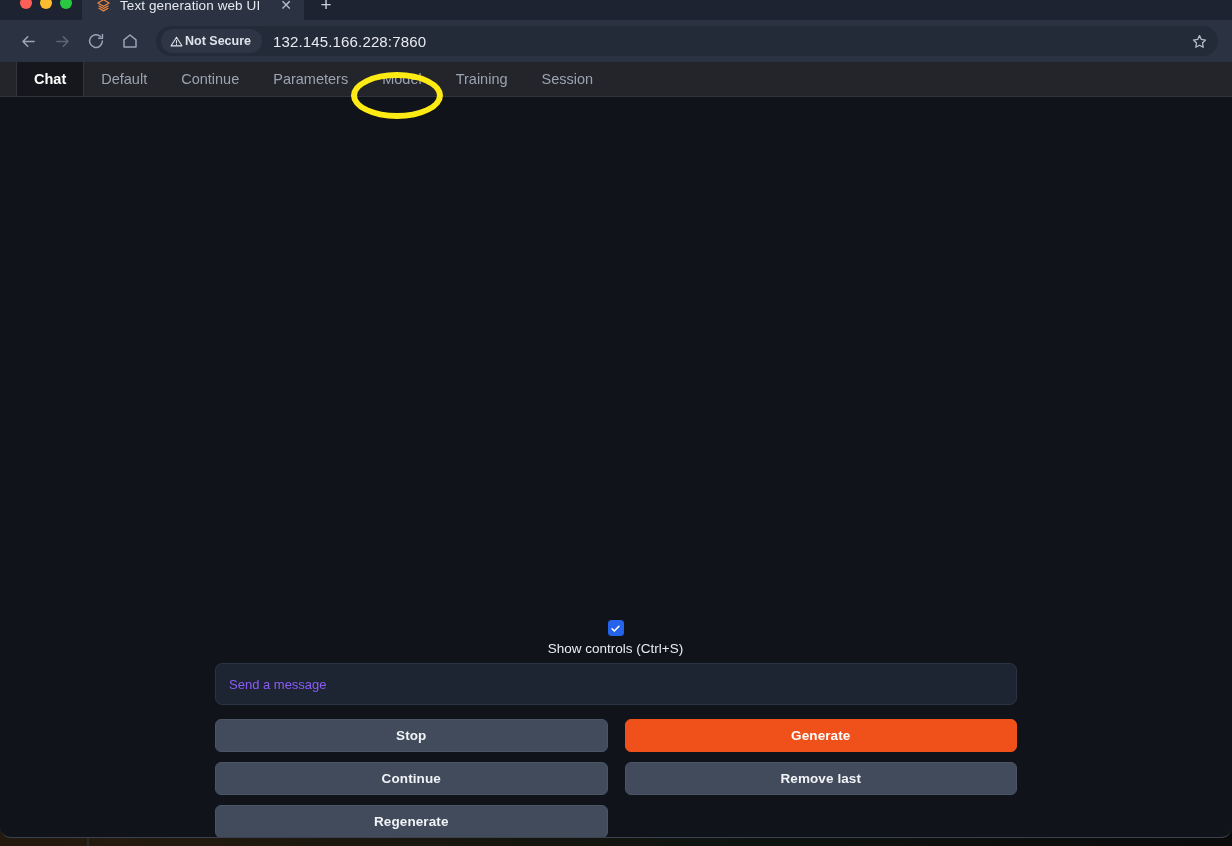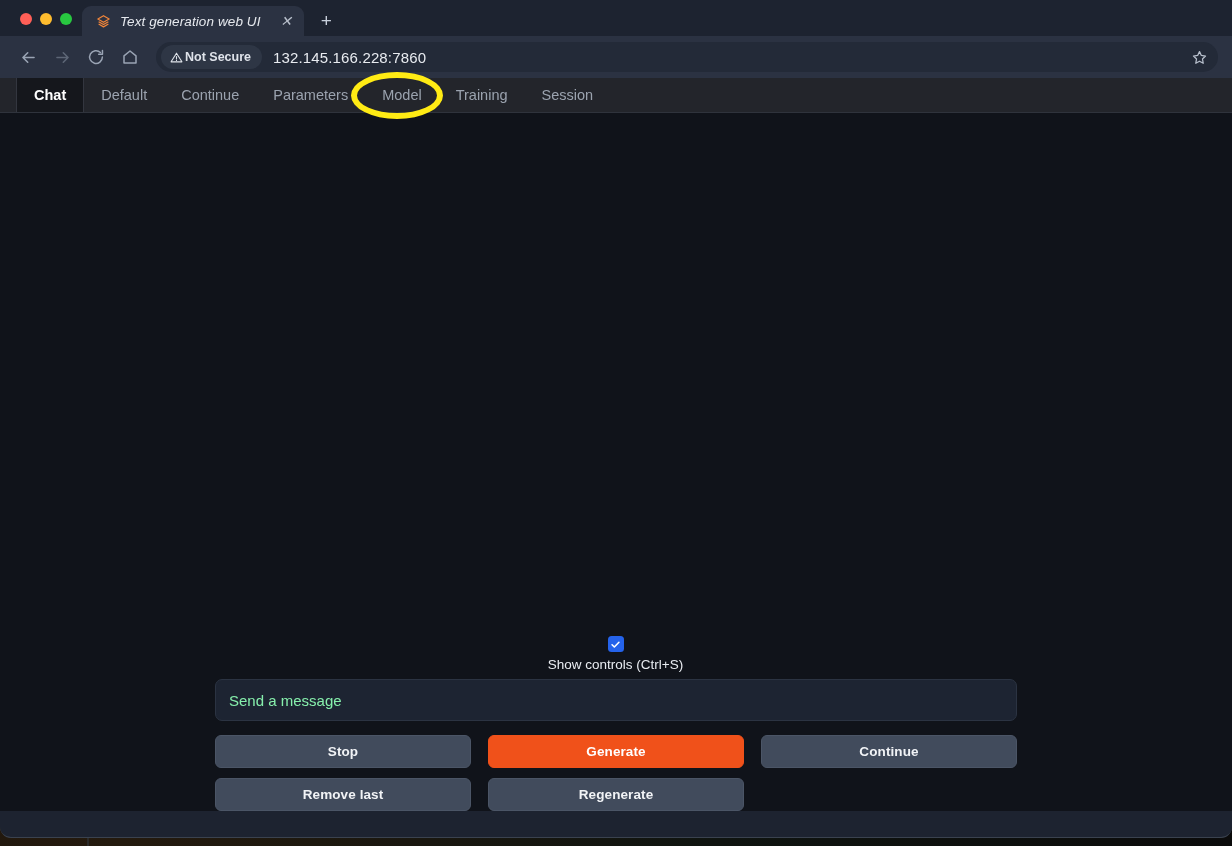--- a/index.html
+++ b/index.html
@@ -24,23 +24,23 @@
   .browser {
     position:absolute; left:0; top:0; width:1232px; height:838px;
     background:#1d2330;
     border-radius:0 0 11px 11px;
     overflow:hidden;
     border-bottom:1px solid #3a424f;
   }
 
   
   .tabstrip {
-    position:relative; height:36px; width:100%;
+    position:relative; height:20px; width:100%;
     background:#1d2330;
-    display:flex; align-items:flex-end;font-style:italic;
+    display:flex; align-items:flex-end;
   }
   .traffic {
     display:flex; align-items:center; gap:8px;
     padding:0 10px 11px 20px;
   }
   .light { width:12px; height:12px; border-radius:50%; }
   .light.red { background:#ff5f57; }
   .light.amber { background:#febc2e; }
   .light.green { background:#28c840; }
 
@@ -180,27 +180,27 @@
   .msgbox {
     margin-top:7px;
     height:42px; width:100%;
     background:#1d2432;
     border:1px solid #2b3342;
     border-radius:7px;
     display:flex; align-items:center;
     padding:0 13px;
   }
   .msgbox-placeholder {
-    font-size:15px; color:#86efac;
+    font-size:13px; color:#8b5cf6;
   }
 
   .btn-grid {
     margin-top:14px;
     display:grid;
-    grid-template-columns:repeat(3, 1fr);
+    grid-template-columns:repeat(2, 1fr);
     column-gap:17px; row-gap:10px;
   }
   .btn {
     height:33px; border-radius:6px;
     background:#414b5c;
     display:flex; align-items:center; justify-content:center;
     font-size:13.5px; font-weight:700; color:#f1f3f6;
     border:1px solid #4b5566;
     letter-spacing:.1px;
   }

